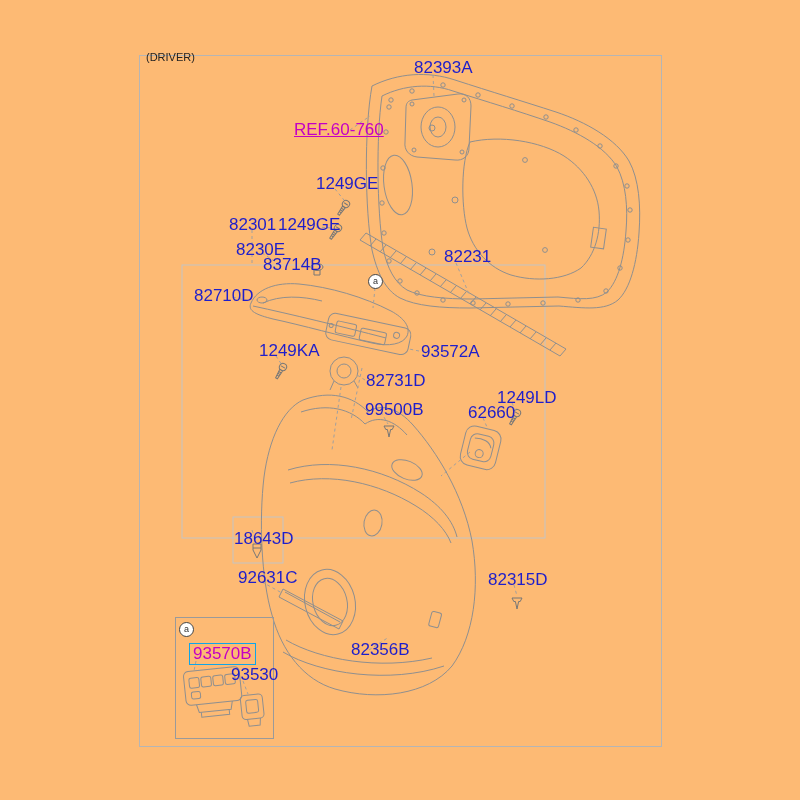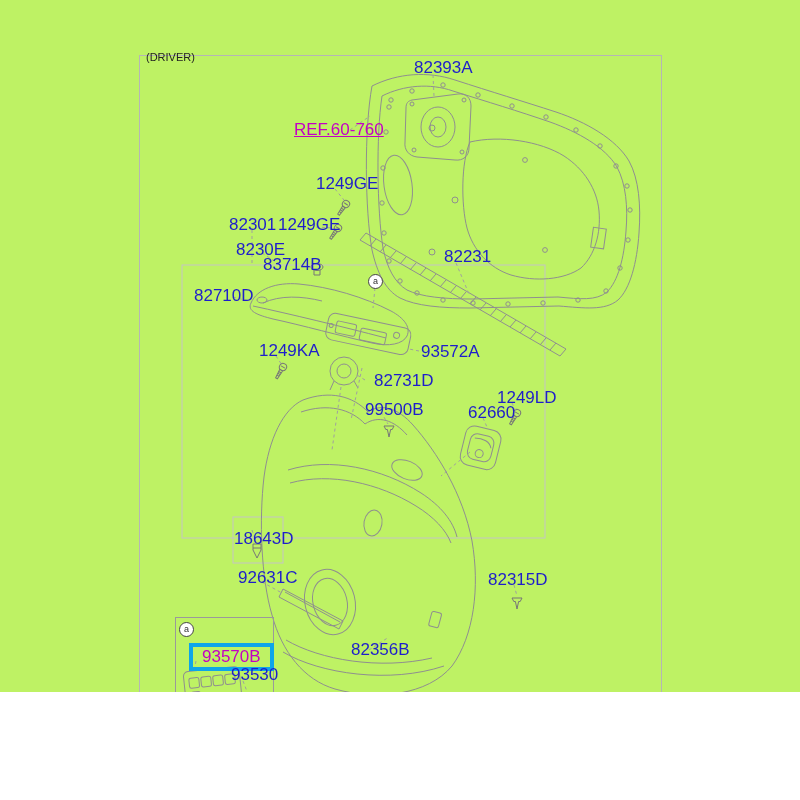--- a/index.html
+++ b/index.html
@@ -1,34 +1,34 @@
 <!DOCTYPE html>
 <html><head>
 <meta charset="utf-8">
 <style>
   html,body{margin:0;padding:0;background:#fff;}
-  #stage{position:relative;width:800px;height:692px;background:#bef264;overflow:hidden;
+  #stage{position:relative;width:800px;height:800px;background:#fdba74;overflow:hidden;
          font-family:"Liberation Sans","DejaVu Sans",sans-serif;}
   .frame{position:absolute;left:139px;top:55px;width:521px;height:690px;
          border:1px solid #b5b5b5;}
   .inset-box{position:absolute;left:175px;top:617px;width:97px;height:120px;
          border:1px solid #9a9a9a;}
   svg.art{position:absolute;left:0;top:0;}
   .plabel{position:absolute;font-size:17px;line-height:12px;color:#1e1ecb;
           white-space:nowrap;cursor:pointer;}
   .plabel.static{color:#222;cursor:default;}
   .plabel.magenta{color:#c400c4;}
   .plabel.underline{text-decoration:underline;padding-left:8px;}
   .title{position:absolute;left:250px;top:50px;font-size:12px;color:#222;}
   .driver{position:absolute;left:146px;top:51px;font-size:11px;color:#222;}
   .marker{position:absolute;width:13px;height:13px;border:1px solid #444;
           border-radius:50%;font-size:9px;line-height:13px;text-align:center;
           color:#333;background:#fff;}
-  .hl-box{position:absolute;left:189px;top:643px;border:4px solid #0ea5e9;
-          padding:1px 9px;}
+  .hl-box{position:absolute;left:189px;top:643px;border:1px solid #0ea5e9;
+          padding:1px 3px;}
   .hl-box .plabel{position:static;}
 </style>
 </head>
 <body>
 
 <div id="stage">
 
   <div class="frame"></div>
 
   <div class="driver plabel static">(DRIVER)</div>
@@ -224,21 +224,21 @@
   <div class="plabel magenta underline" style="left:286px;top:124px">REF.60-760</div>
   <div class="plabel" style="left:316px;top:178px">1249GE</div>
   <div class="plabel" style="left:229px;top:219px">82301</div>
   <div class="plabel" style="left:278px;top:219px">1249GE</div>
   <div class="plabel" style="left:236px;top:244px">8230E</div>
   <div class="plabel" style="left:263px;top:259px">83714B</div>
   <div class="plabel" style="left:444px;top:251px">82231</div>
   <div class="plabel" style="left:194px;top:290px">82710D</div>
   <div class="plabel" style="left:259px;top:345px">1249KA</div>
   <div class="plabel" style="left:421px;top:346px">93572A</div>
-  <div class="plabel" style="left:374px;top:375px">82731D</div>
+  <div class="plabel" style="left:366px;top:375px">82731D</div>
   <div class="plabel" style="left:365px;top:404px">99500B</div>
   <div class="plabel" style="left:497px;top:392px">1249LD</div>
   <div class="plabel" style="left:468px;top:407px">62660</div>
   <div class="plabel" style="left:234px;top:533px">18643D</div>
   <div class="plabel" style="left:238px;top:572px">92631C</div>
   <div class="plabel" style="left:488px;top:574px">82315D</div>
   <div class="plabel" style="left:351px;top:644px">82356B</div>
 
   <div class="marker" style="left:368px;top:274px">a</div>
 

